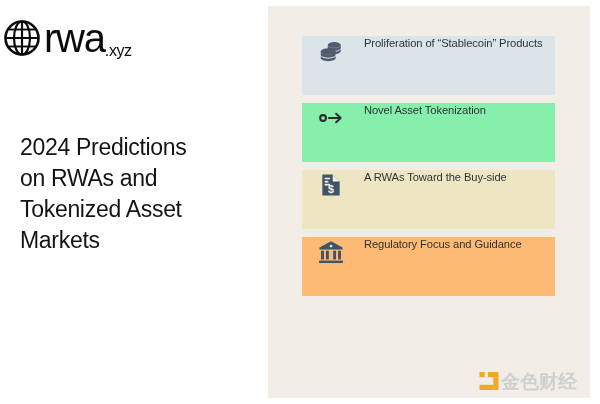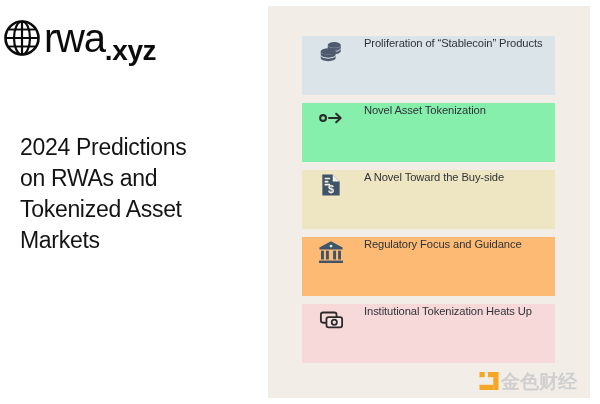--- a/index.html
+++ b/index.html
@@ -39,23 +39,23 @@
     font-family: "Liberation Sans", sans-serif;
     font-size: 40px;
     line-height: 40px;
     font-weight: 400;
     letter-spacing: -1.2px;
     color: #0b0b0b;
     margin-left: 2px;
   }
   .brand-tld {
     font-family: "Liberation Sans", sans-serif;
-    font-size: 28px;
+    font-size: 16px;
     line-height: 20px;
-    font-weight: 700;
+    font-weight: 400;
     letter-spacing: -0.4px;
     color: #0b0b0b;
     align-self: flex-end;
     margin-bottom: 3px;
   }
 
   .headline {
     position: absolute;
     left: 20px;
     top: 132px;
@@ -197,50 +197,40 @@
       <span class="card-icon">
         <svg viewBox="0 0 30 30" width="26" height="26" aria-hidden="true">
           <path d="M5 3h12l8 8v16H5z" fill="#3f5468"></path>
           <path d="M17 3l8 8h-8z" fill="#f4f1e4"></path>
           <rect x="7.6" y="6.6" width="6.4" height="1.9" rx="0.6" fill="#f4f1e4"></rect>
           <rect x="7.6" y="10.1" width="4.4" height="1.9" rx="0.6" fill="#f4f1e4"></rect>
           <rect x="7.6" y="13.6" width="6.4" height="1.9" rx="0.6" fill="#f4f1e4"></rect>
           <text x="15" y="24.4" font-family="'Liberation Sans',sans-serif" font-size="12.5" font-weight="bold" fill="#f4f1e4" text-anchor="middle">$</text>
         </svg>
       </span>
-      <span class="card-label">A Novel Toward the Buy-side</span>
+      <span class="card-label">A RWAs Toward the Buy-side</span>
     </div>
 
     <div class="card" style="background:#fdba74">
       <span class="card-icon">
         <svg viewBox="0 0 30 30" width="28" height="28" aria-hidden="true">
           <g fill="#3f5468">
             <path d="M15 3.4 2.6 10.2v2.2h24.8v-2.2z"></path>
             <circle cx="15" cy="8.6" r="1.5" fill="#d6ecd9"></circle>
             <rect x="4.3" y="13.6" width="3.1" height="9.4"></rect>
             <rect x="9.6" y="13.6" width="3.1" height="9.4"></rect>
             <rect x="17.3" y="13.6" width="3.1" height="9.4"></rect>
             <rect x="22.6" y="13.6" width="3.1" height="9.4"></rect>
             <rect x="2.2" y="24.2" width="25.6" height="2.6"></rect>
           </g>
         </svg>
       </span>
       <span class="card-label">Regulatory Focus and Guidance</span>
     </div>
 
-    <div class="card" style="background:#f8d9da">
-      <span class="card-icon">
-        <svg viewBox="0 0 30 30" width="27" height="27" aria-hidden="true">
-          <rect x="3.2" y="7.2" width="17.4" height="11.4" rx="2.4" fill="none" stroke="#2b2b2b" stroke-width="2"></rect>
-          <rect x="9.4" y="12.4" width="17.4" height="11.4" rx="2.4" fill="#fbe4e5" stroke="#2b2b2b" stroke-width="2"></rect>
-          <circle cx="18.1" cy="18.1" r="2.9" fill="none" stroke="#2b2b2b" stroke-width="2"></circle>
-        </svg>
-      </span>
-      <span class="card-label">Institutional Tokenization Heats Up</span>
-    </div>
 
   </div>
 </div>
 
 <div class="watermark">
   <span class="wm-mark">
     <svg viewBox="0 0 22 22" width="22" height="22" aria-hidden="true">
       <rect x="1.5" y="2" width="5.2" height="5.2" fill="#f5a623"></rect>
       <rect x="10" y="2" width="10.5" height="5.2" fill="#f5a623"></rect>
       <rect x="15.3" y="7.2" width="5.2" height="12.8" fill="#f5a623"></rect>

